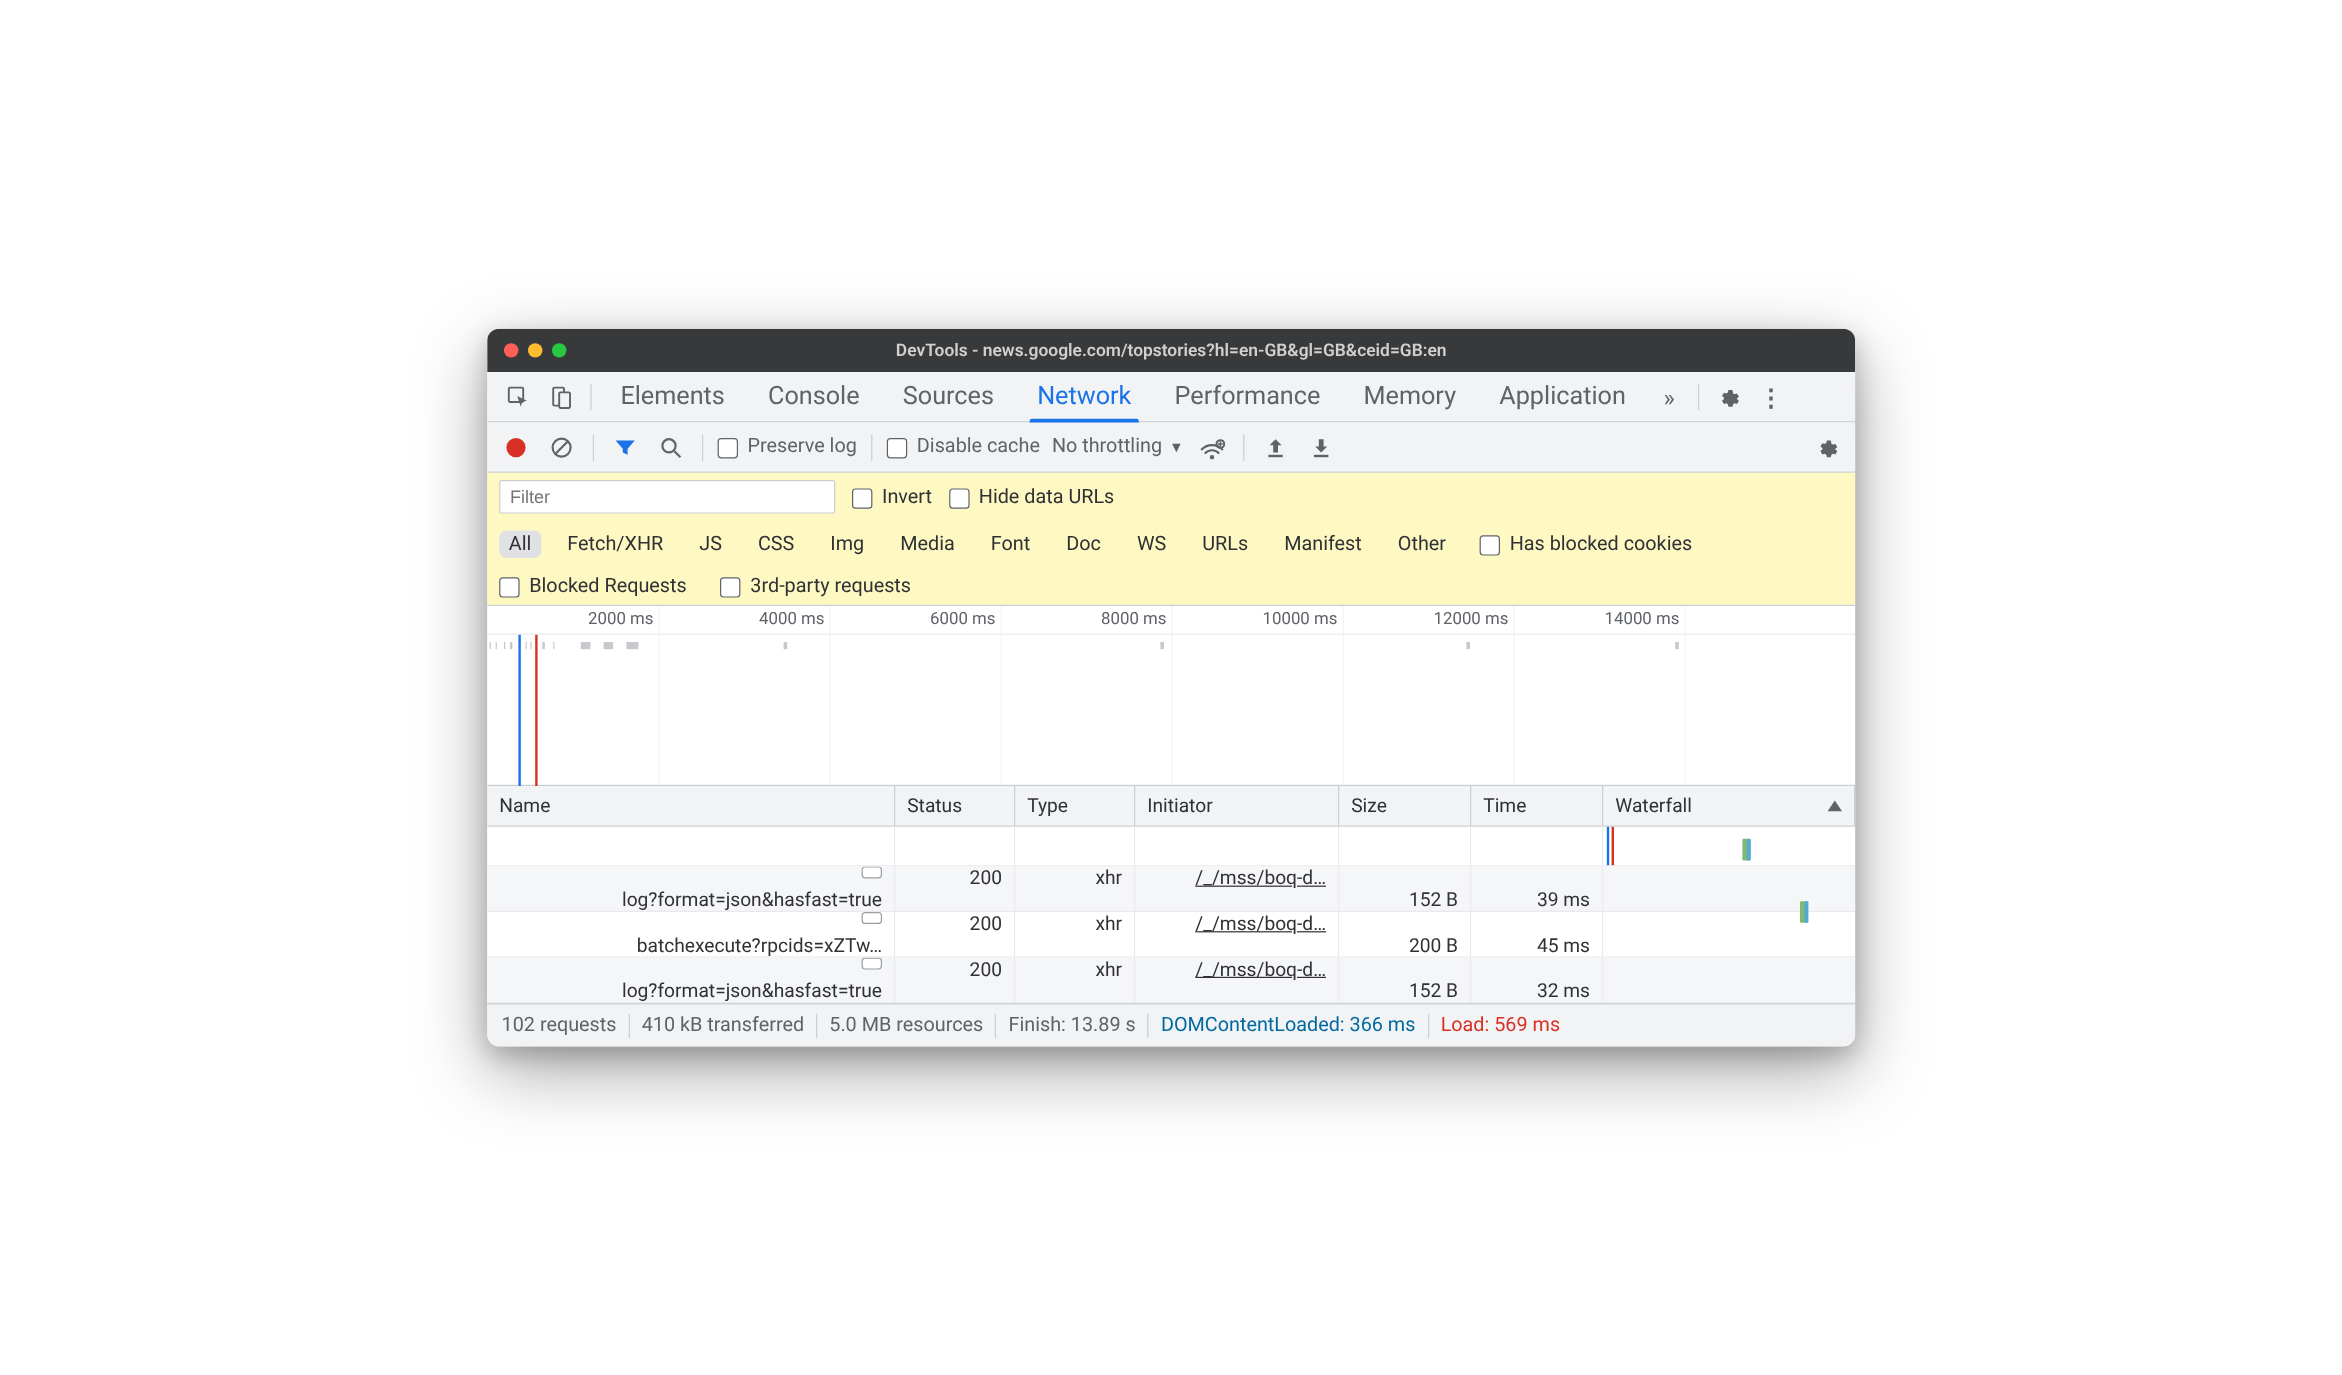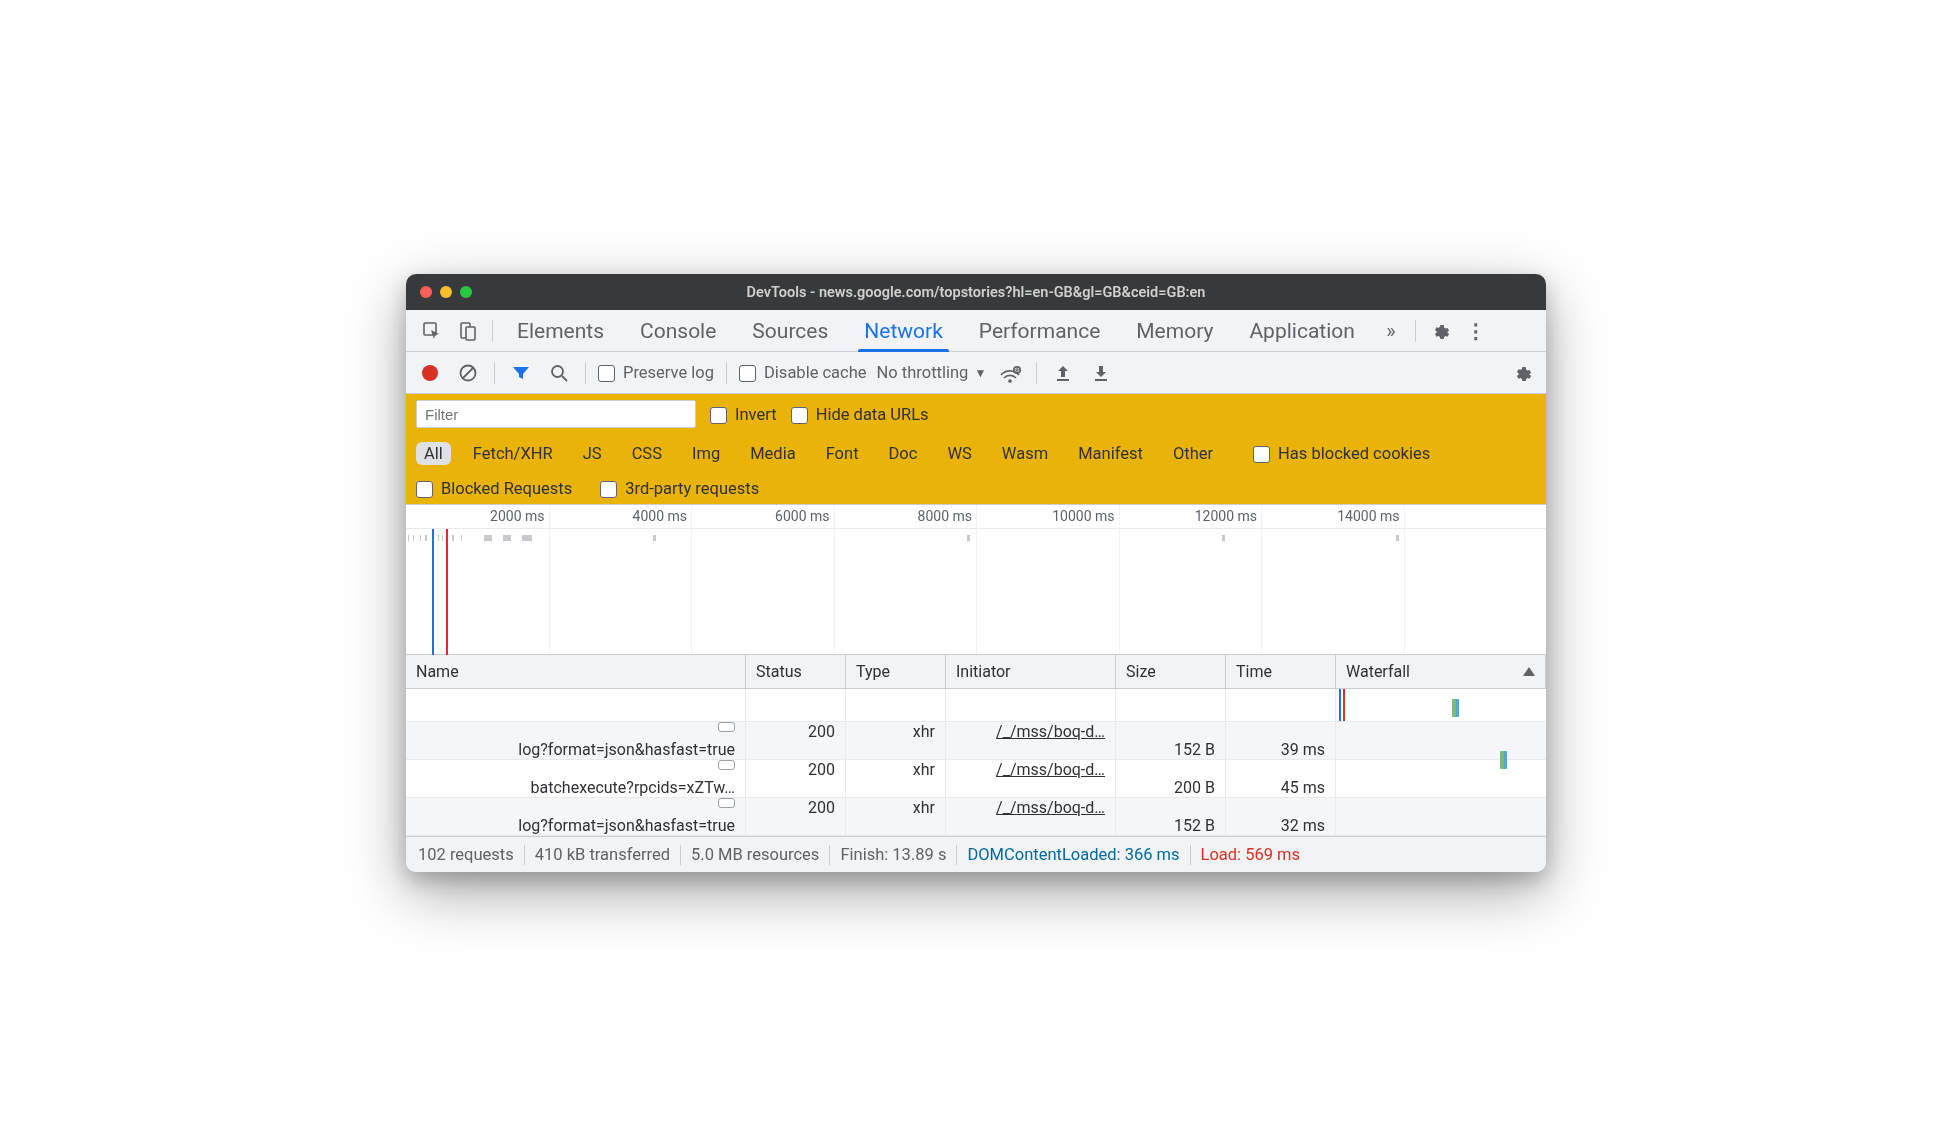--- a/index.html
+++ b/index.html
@@ -98,21 +98,21 @@
   width:17px; height:17px; border:1.5px solid #5f6368; border-radius:3px; display:inline-block; vertical-align:middle; background:#fff;
 }
 .chk { display:flex; align-items:flex-end; gap:8px; cursor:pointer; }
 .filterbar {
   display: flex;
   align-items: center;
   flex-wrap: wrap;
   padding: 6px 10px;
   gap: 14px;
   border-bottom: 1px solid #cacdd1;
-  background: #eab308;
+  background: #fef9c3;
   font-size: 16.5px;
   color: #303134;
 }
 .filter-input {
   width: 280px;
   height: 28px;
   border: 1px solid #cacdd1;
   background: #fff;
   padding: 0 8px;
   font-size: 15px;
@@ -319,24 +319,24 @@
     <div class="filter-types">
       <span class="type-chip active">All</span>
       <span class="type-chip">Fetch/XHR</span>
       <span class="type-chip">JS</span>
       <span class="type-chip">CSS</span>
       <span class="type-chip">Img</span>
       <span class="type-chip">Media</span>
       <span class="type-chip">Font</span>
       <span class="type-chip">Doc</span>
       <span class="type-chip">WS</span>
-      <span class="type-chip">Wasm</span>
+      <span class="type-chip">URLs</span>
       <span class="type-chip">Manifest</span>
       <span class="type-chip">Other</span>
-      <label class="chk" style="margin-left:18px">
+      <label class="chk" style="margin-left:6px">
           <span class="checkbox"></span>
           <span>Has blocked cookies</span>
         </label>
     </div>
     <div style="display:flex;gap:28px;width:100%">
       <label class="chk">
           <span class="checkbox"></span>
           <span>Blocked Requests</span>
         </label>
       <label class="chk">

